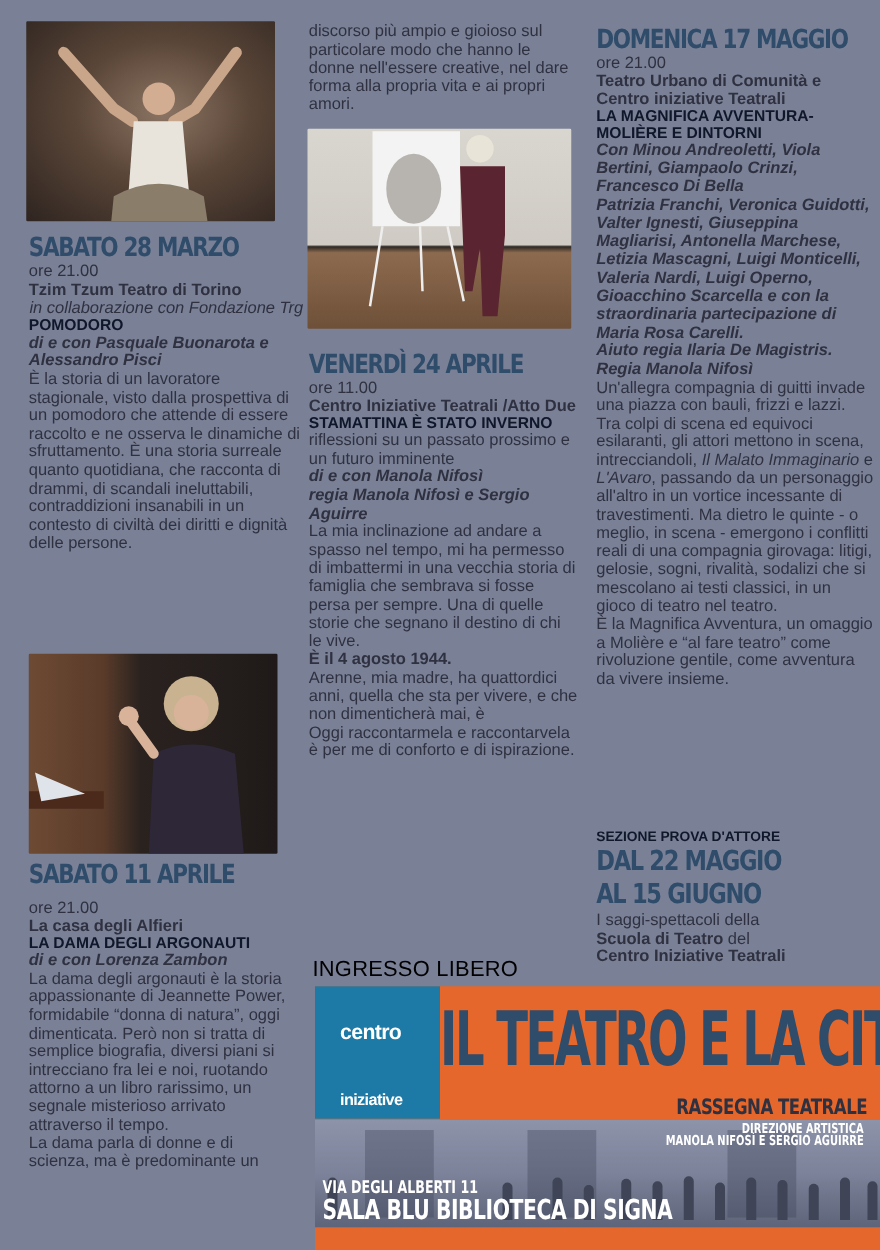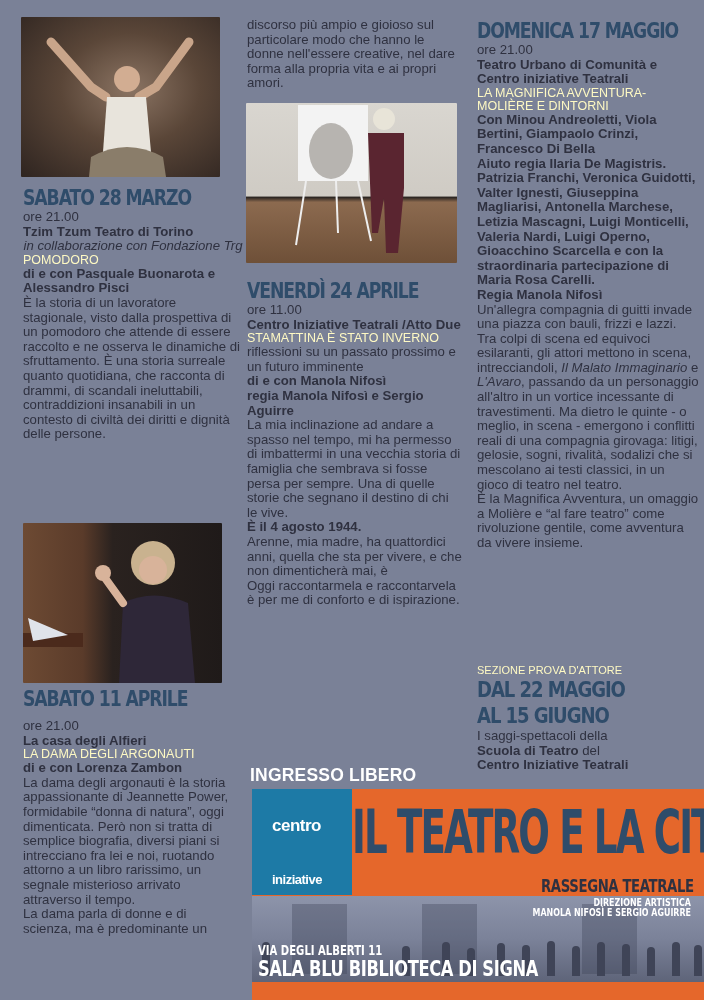--- a/index.html
+++ b/index.html
@@ -21,33 +21,33 @@
     color: #2f4c6a;
     font-size: 21px;
     letter-spacing: -1.3px;
     transform: scaleX(0.82);
     transform-origin: left center;
     white-space: nowrap;
     line-height: 24px;
   }
   .b { font-weight: bold; }
   .i { font-style: italic; text-align: center; }
-  .bi { font-weight: bold; }
+  .bi { font-weight: bold; font-style: italic; }
   .title-o {
-    color: #fef9c3;
-    font-weight: normal;
+    color: #0f172a;
+    font-weight: bold;
     text-transform: uppercase;
     font-size: 12.5px;
     line-height: 13px;
   }
   .para { display: block; }
   
   .ingresso {
     position: absolute; left: 250px; top: 765px;
-    color: #ffffff; font-weight: bold; font-size: 17.5px; letter-spacing: 0.2px;
+    color: #000000; font-weight: normal; font-size: 17.5px; letter-spacing: 0.2px;
   }
   .banner-orange {
     position: absolute; left: 252px; top: 789px; width: 452px; height: 107px;
     background: #e5672b;
   }
   .banner-blue {
     position: absolute; left: 252px; top: 789px; width: 100px; height: 106px;
     background: #1d7aa6;
     color: #ffffff; font-weight: bold;
     padding-left: 20px; padding-top: 30px;
@@ -183,22 +183,22 @@
   </div>
 </div>
 
 <div class="col col3">
   <div style="position:absolute; top:19px; width:222px;">
     <div class="date">DOMENICA 17 MAGGIO</div>
     <div>ore 21.00</div>
     <div class="b">Teatro Urbano di Comunità e Centro iniziative Teatrali</div>
     <div class="title-o">LA MAGNIFICA AVVENTURA- MOLIÈRE E DINTORNI</div>
     <div class="bi">Con Minou Andreoletti, Viola Bertini, Giampaolo Crinzi, Francesco Di Bella</div>
+    <div class="bi">Patrizia Franchi, Veronica Guidotti, Valter Ignesti, Giuseppina Magliarisi, Antonella Marchese, Letizia Mascagni, Luigi Monticelli, Valeria Nardi, Luigi Operno, Gioacchino Scarcella e con la straordinaria partecipazione di Maria Rosa Carelli.</div>
     <div class="bi">Aiuto regia Ilaria De Magistris.</div>
-    <div class="bi">Patrizia Franchi, Veronica Guidotti, Valter Ignesti, Giuseppina Magliarisi, Antonella Marchese, Letizia Mascagni, Luigi Monticelli, Valeria Nardi, Luigi Operno, Gioacchino Scarcella e con la straordinaria partecipazione di Maria Rosa Carelli.</div>
     <div class="bi">Regia Manola Nifosì</div>
     <div class="para"><span>Un'allegra compagnia di guitti invade una piazza con bauli, frizzi e lazzi. Tra colpi di scena ed equivoci esilaranti, gli attori mettono in scena, intrecciandoli,</span> <span class="i">Il Malato Immaginario</span><span> e </span><span class="i">L'Avaro</span><span>, passando da un personaggio all'altro in un vortice incessante di travestimenti. Ma dietro le quinte - o meglio, in scena - emergono i conflitti reali di una compagnia girovaga: litigi, gelosie, sogni, rivalità, sodalizi che si mescolano ai testi classici, in un gioco di teatro nel teatro.</span></div>
     <div class="para">È la Magnifica Avventura, un omaggio a Molière e “al fare teatro” come rivoluzione gentile, come avventura da vivere insieme.</div>
   </div>
   <div style="position:absolute; top:664px; width:222px;">
     <div class="title-o" style="font-size:11px;">Sezione PROVA D'ATTORE</div>
     <div class="date" style="line-height:26px; font-size:22px;">DAL 22 MAGGIO</div>
     <div class="date" style="line-height:26px; font-size:22px;">AL 15 GIUGNO</div>
     <div><span>I saggi-spettacoli della</span></div>
     <div><span class="b">Scuola di Teatro</span><span> del</span></div>

